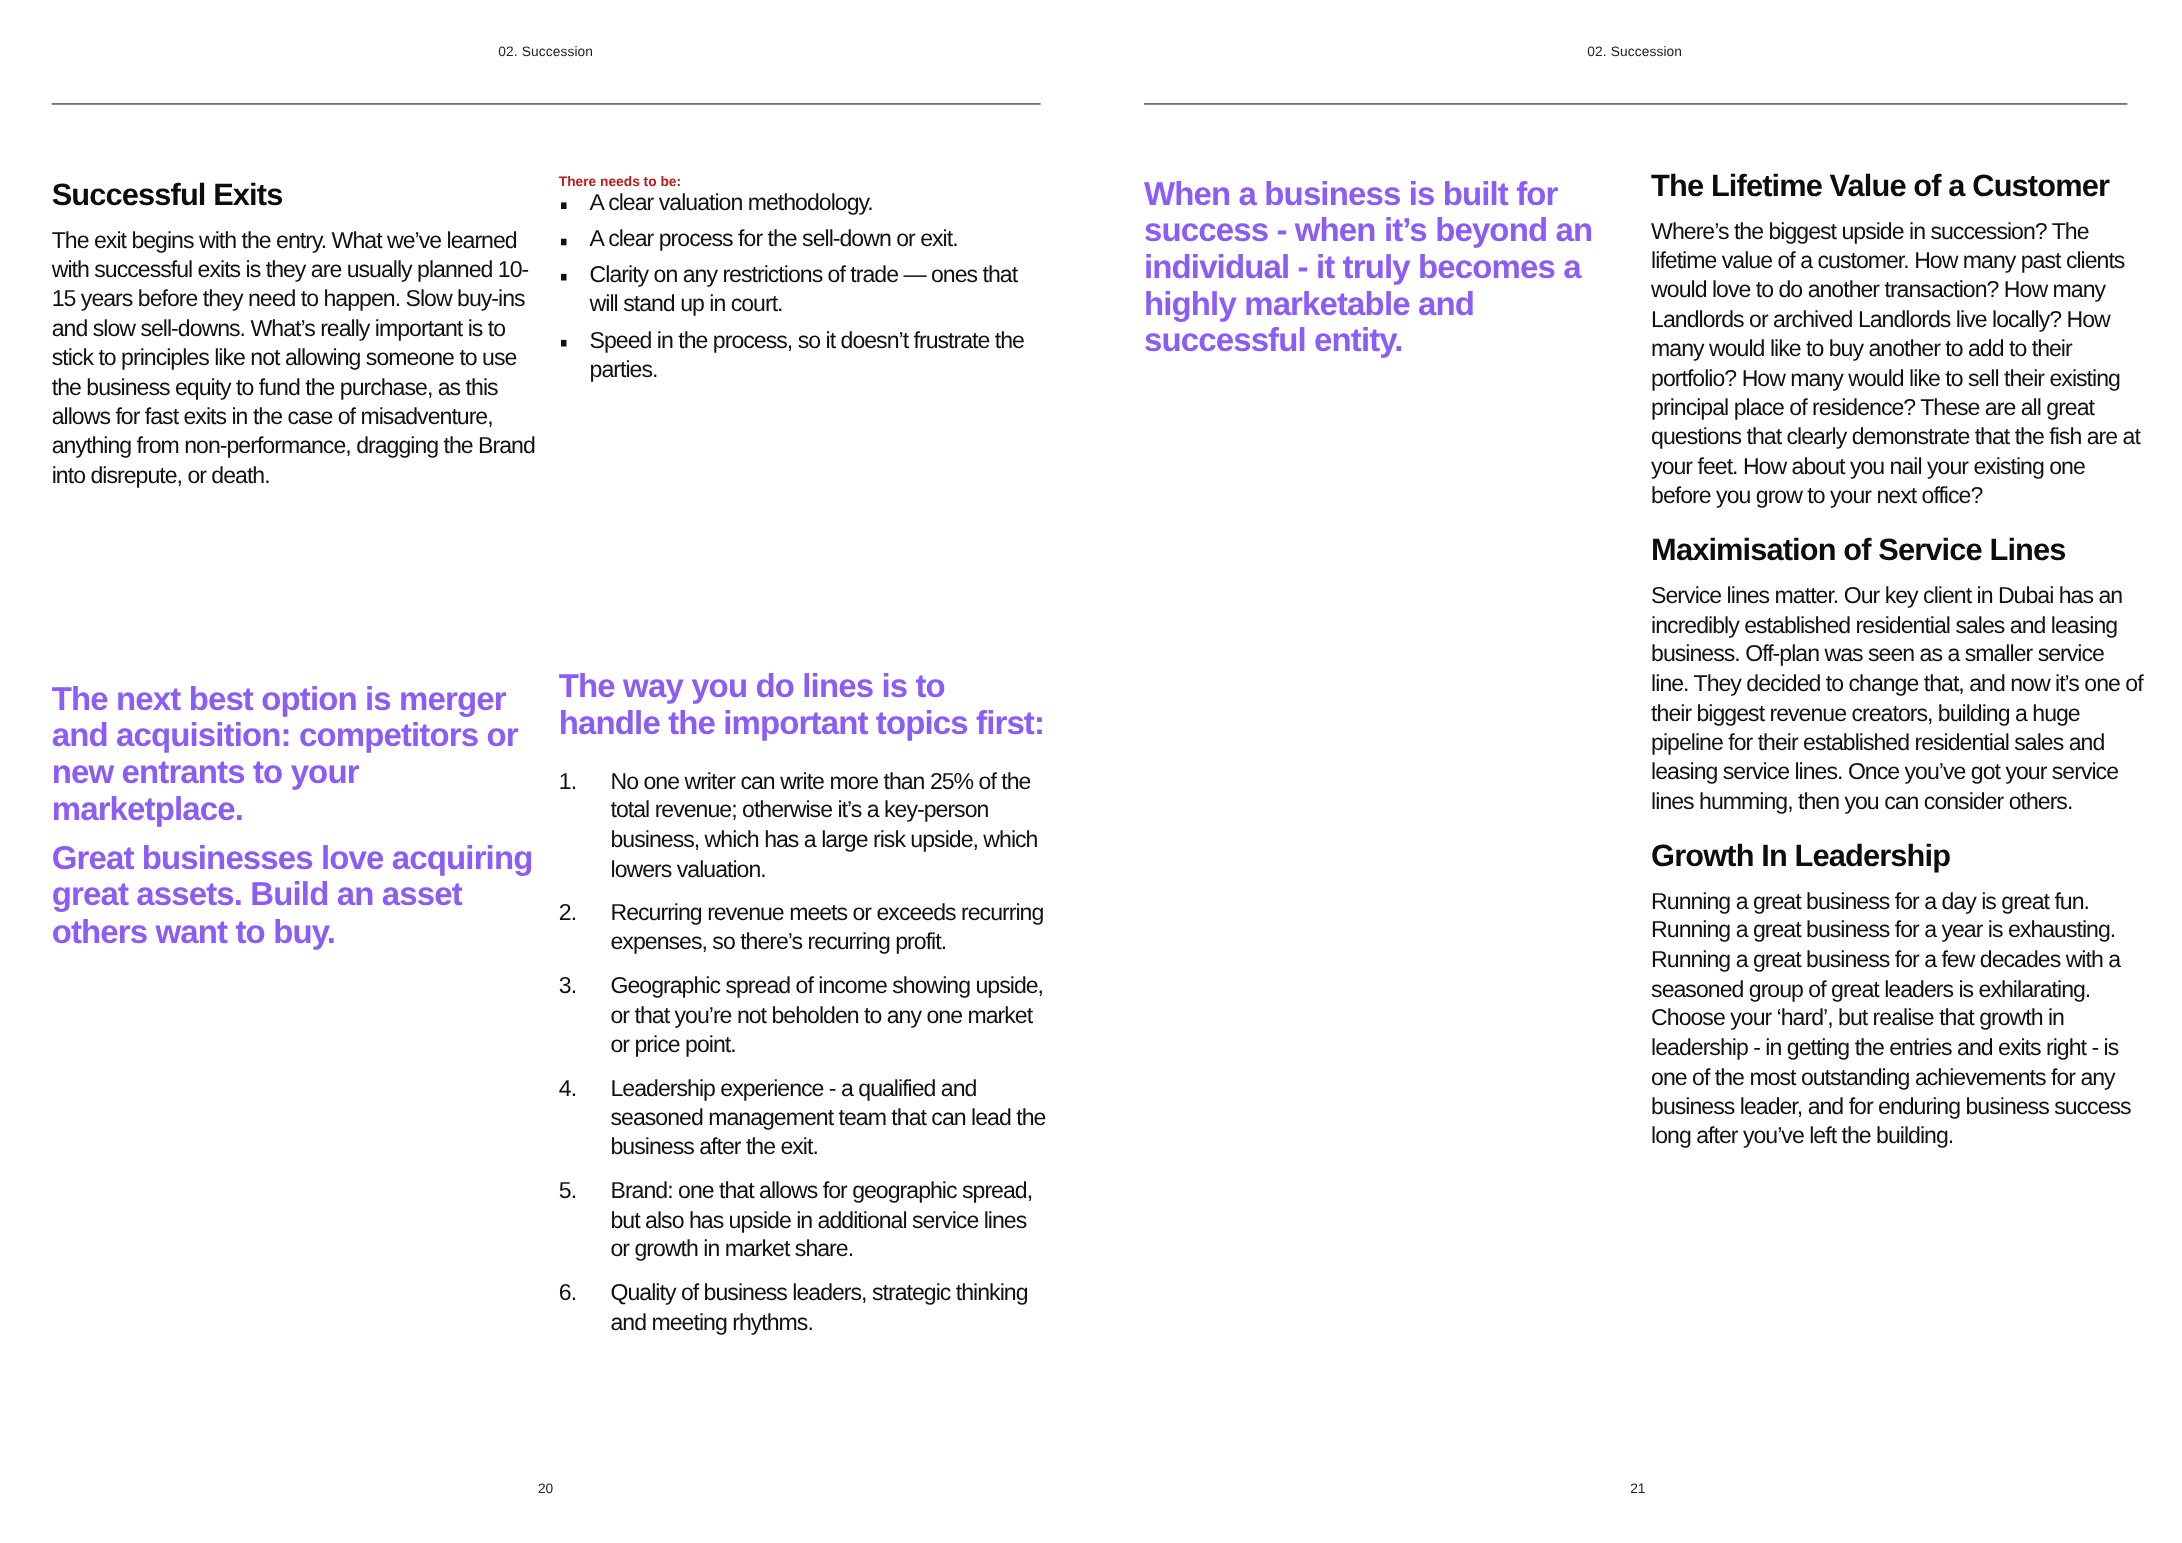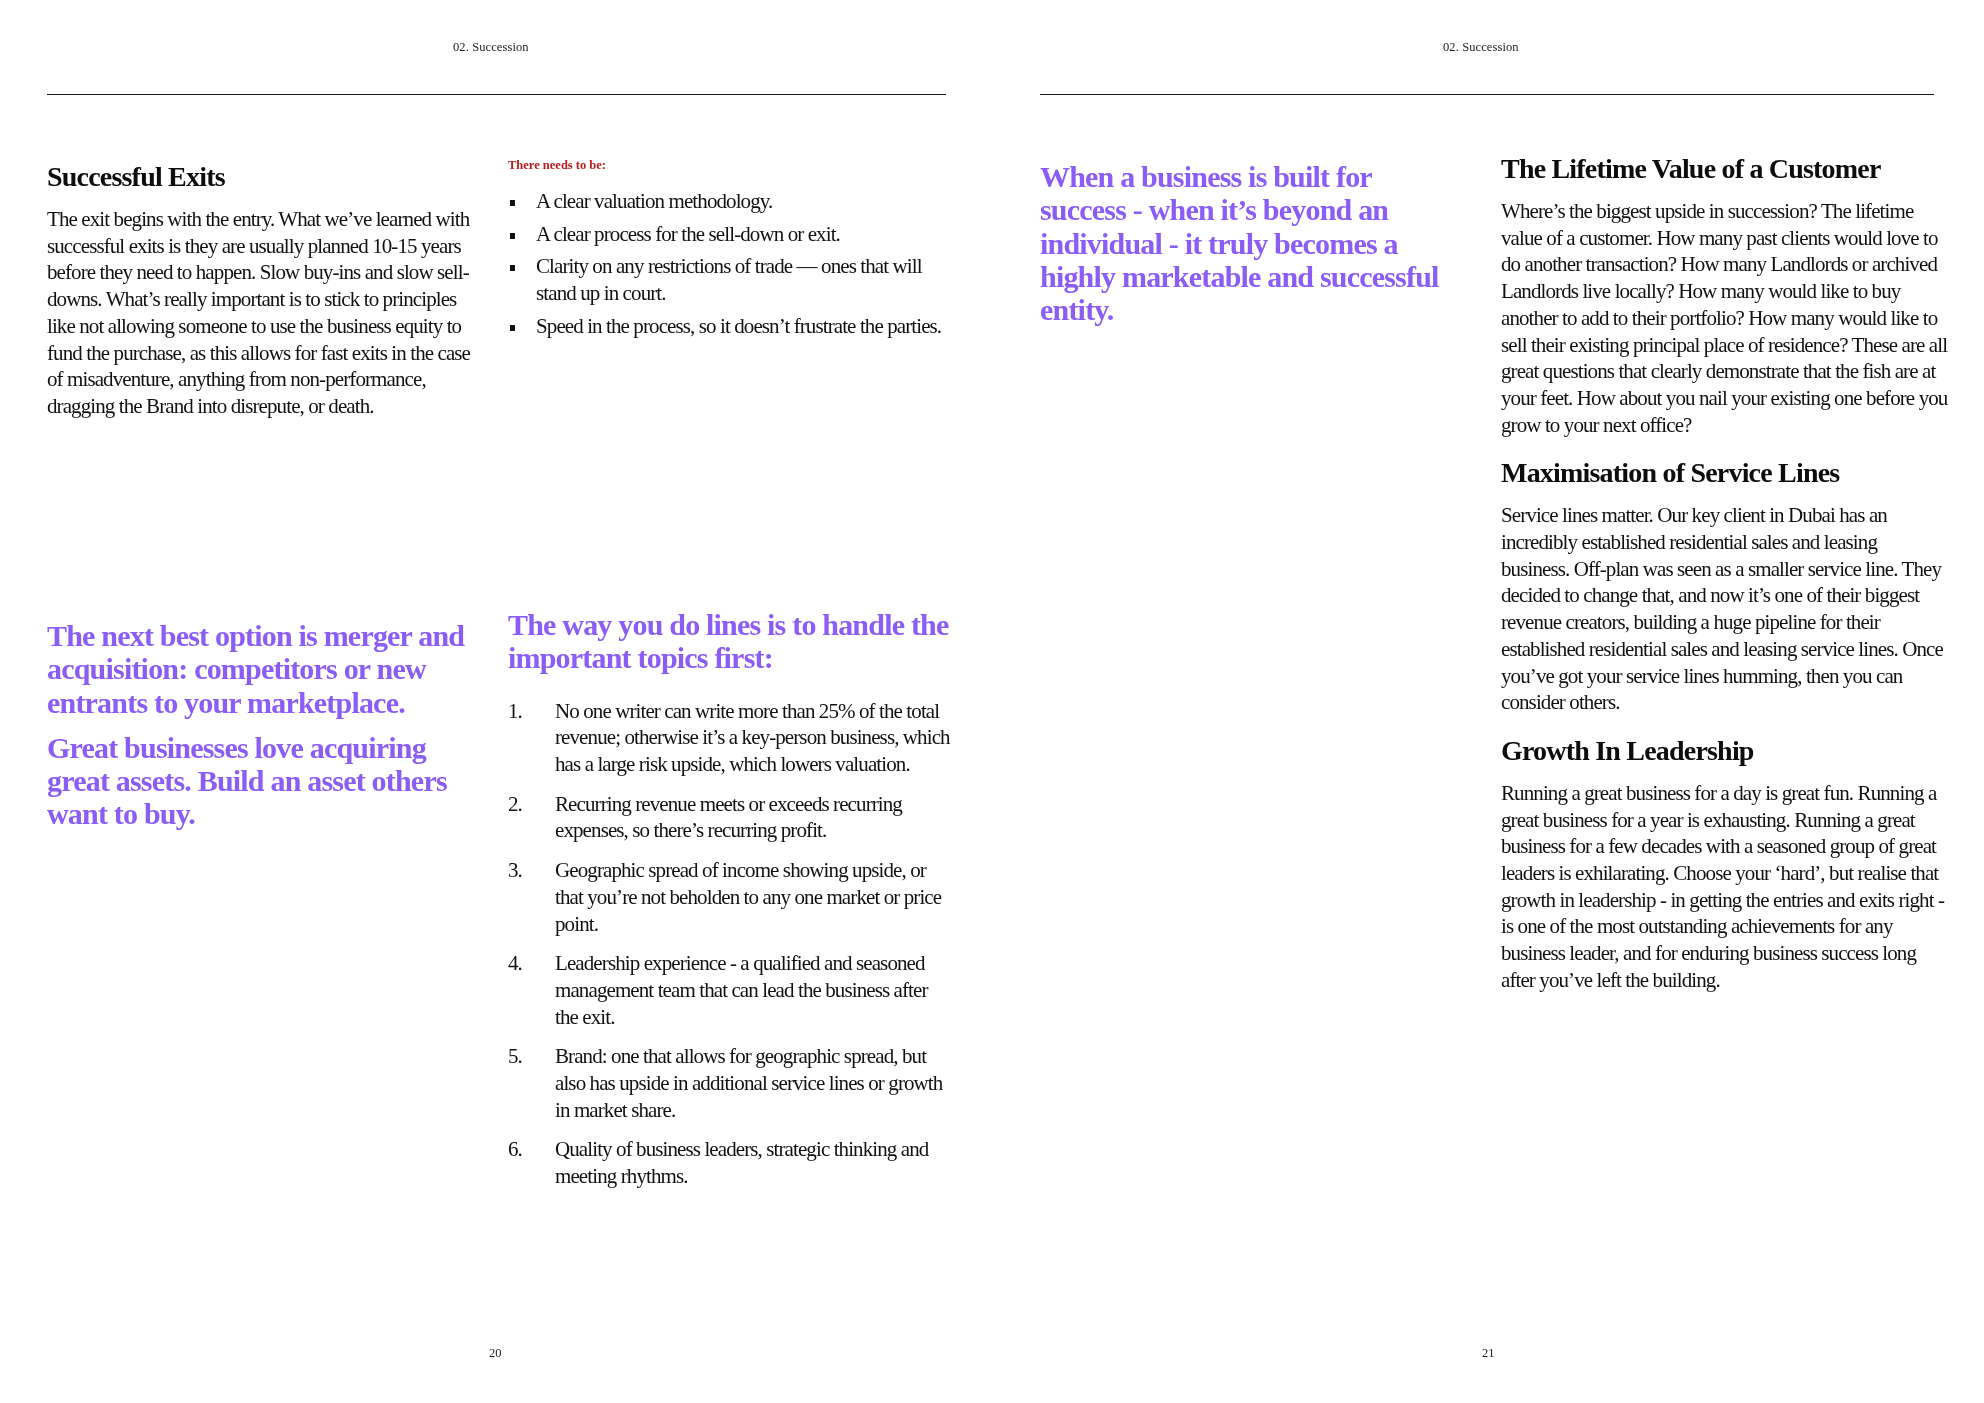--- a/index.html
+++ b/index.html
@@ -1,20 +1,20 @@
 <!DOCTYPE html>
 <html><head>
   <meta charset="utf-8">
   <style>
     html, body { margin: 0; padding: 0; background: #ffffff; }
     body {
       width: 1984px; height: 1403px; position: relative; overflow: hidden;
       font-family: "Liberation Sans", sans-serif; color: #111111;
     }
-    .page { position: absolute; top: 0; height: 1403px; font-family: Liberation Serif, serif; }
+    .page { position: absolute; top: 0; height: 1403px; }
     .page-left { left: 0; width: 992px; }
     .page-right { left: 992px; width: 992px; }
 
     .running-head {
       position: absolute; top: 40px; font-size: 12.5px; color: #222;
       letter-spacing: 0.1px; white-space: nowrap;
     }
     .page-left .running-head { left: 453px; }
     .page-right .running-head { left: 451px; }
 
@@ -70,21 +70,21 @@
   <div class="running-head">02. Succession</div>
   <div class="rule"></div>
 
   <div class="col" style="left:47px; top:160px; width:440px;">
     <h2 class="h2">Successful Exits</h2>
     <p class="body-text" style="margin-top:13px;">The exit begins with the entry. What we’ve learned with successful exits is they are usually planned 10-15 years before they need to happen. Slow buy-ins and slow sell-downs. What’s really important is to stick to principles like not allowing someone to use the business equity to fund the purchase, as this allows for fast exits in the case of misadventure, anything from non-performance, dragging the Brand into disrepute, or death.</p>
   </div>
 
   <div class="col" style="left:508px; top:158px; width:440px;">
     <p class="small-label">There needs to be:</p>
-    <ul class="bullets" style="margin-top:15px;">
+    <ul class="bullets" style="">
       <li><span class="bullet-mark"></span><span>A clear valuation methodology.</span></li>
       <li><span class="bullet-mark"></span><span>A clear process for the sell-down or exit.</span></li>
       <li><span class="bullet-mark"></span><span>Clarity on any restrictions of trade — ones that will stand up in court.</span></li>
       <li><span class="bullet-mark"></span><span>Speed in the process, so it doesn’t frustrate the parties.</span></li>
     </ul>
   </div>
 
   <div class="col" style="left:47px; top:607px; width:446px;">
     <p class="big-text" style="margin-top:12px;">The next best option is merger and acquisition: competitors or new entrants to your marketplace.</p>
     <p class="big-text" style="margin-top:12px;">Great businesses love acquiring great assets. Build an asset others want to buy.</p>

